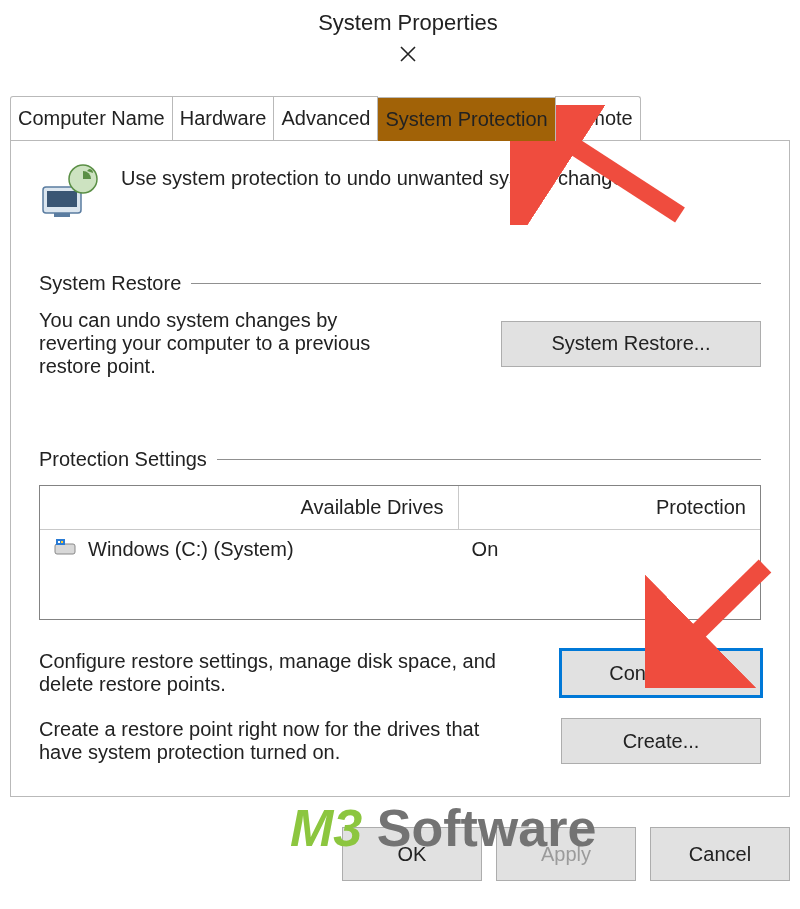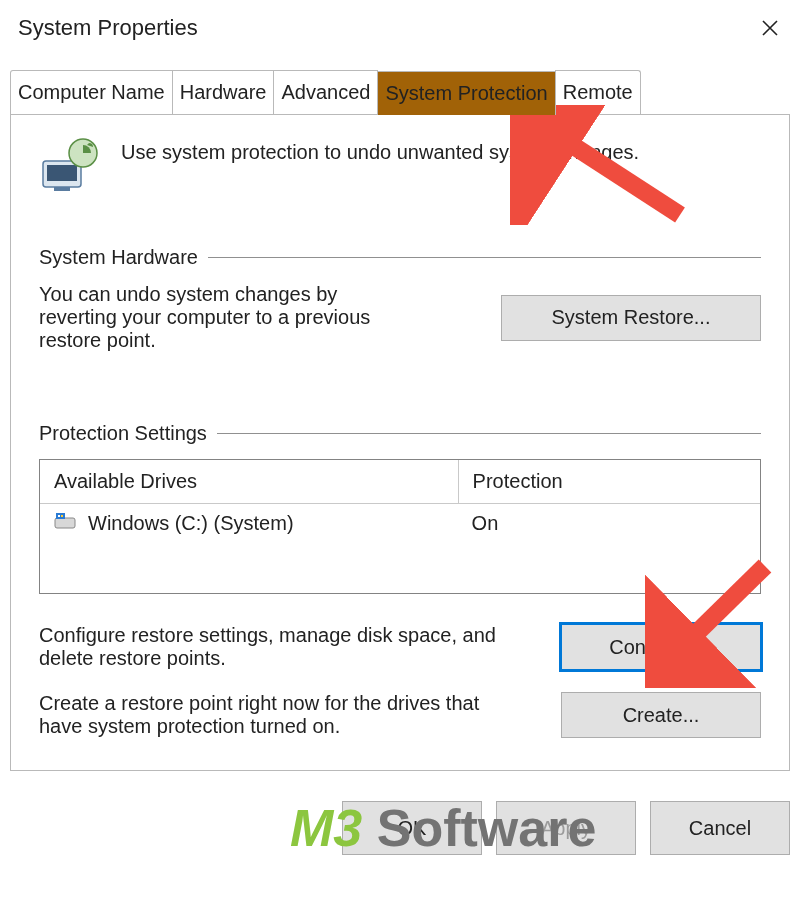--- a/index.html
+++ b/index.html
@@ -12,20 +12,21 @@
     font-size: 20px;
     color: #222;
     position: relative;
     overflow: hidden;
   }
   .titlebar {
     display: flex;
     align-items: center;
     justify-content: space-between;
     padding: 10px 2px 6px 18px;
+    flex-direction: column;
   }
   .titlebar .title { font-size: 22px; }
   .titlebar .close {
     width: 56px;
     height: 36px;
     display: flex;
     align-items: center;
     justify-content: center;
     font-size: 26px;
     line-height: 1;
@@ -102,20 +103,21 @@
     font-size: 20px;
     color: #222;
     cursor: pointer;
     text-align: center;
   }
   .winbtn.disabled { color: #9b9b9b; cursor: default; }
   .winbtn.focus { outline: 3px solid #0078d7; outline-offset: -1px; }
   .drive-table {
     border: 1.5px solid #838383;
     margin: 0 0 30px 0;
+    text-align: right;
   }
   .drive-table .head, .drive-table .row {
     display: flex;
   }
   .drive-table .head .cell {
     padding: 10px 14px;
     border-bottom: 1px solid #c9c9c9;
   }
   .drive-table .head .cell + .cell { border-left: 1px solid #c9c9c9; }
   .drive-table .cell.c1 { flex: 0 0 58%; }
@@ -186,21 +188,21 @@
         <rect x="15" y="50" width="16" height="4" fill="#5a7ca0"></rect>
         <circle cx="44" cy="16" r="14" fill="#cde3c1" stroke="#5a8f45" stroke-width="1.5"></circle>
         <path d="M44 16 L44 8 A8 8 0 0 1 52 16 Z" fill="#5a8f45"></path>
         <path d="M50 6 a4 4 0 0 1 4 4 l-6 -2 z" fill="#5a8f45"></path>
       </svg>
     </span>
     <div class="txt">Use system protection to undo unwanted system changes.</div>
   </div>
 
   <div class="group-header">
-    <span class="label">System Hardware</span>
+    <span class="label">System Restore</span>
     <span class="line"></span>
   </div>
   <div class="restore-row">
     <div class="txt">You can undo system changes by reverting your computer to a previous restore point.</div>
     <button class="winbtn" style="min-width:260px">System Restore...</button>
   </div>
 
   <div class="group-header">
     <span class="label">Protection Settings</span>
     <span class="line"></span>

